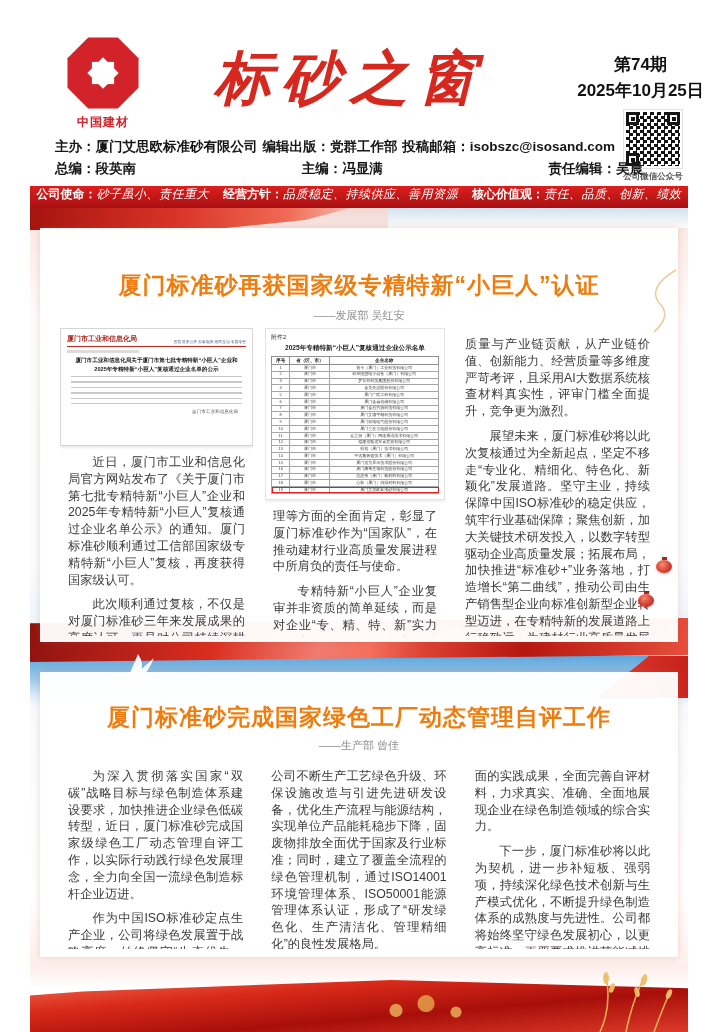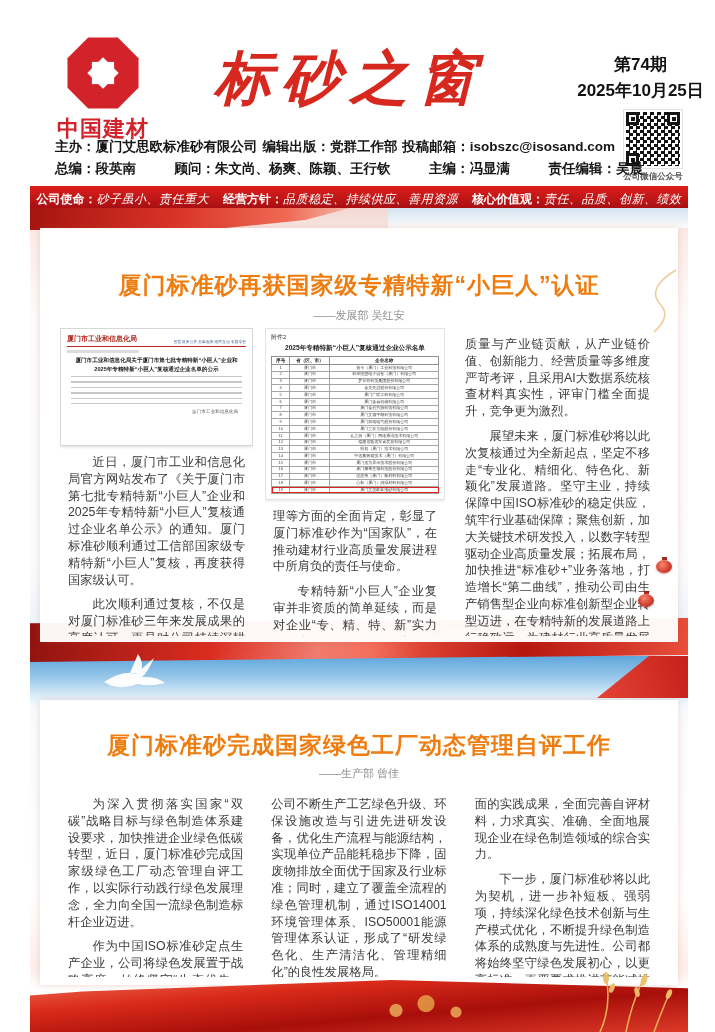--- a/index.html
+++ b/index.html
@@ -2,21 +2,21 @@
 <html><head>
 <meta charset="utf-8">
 <style>
   html,body{margin:0;padding:0;background:#e9e9e9;}
   .page{position:relative;width:715px;height:1032px;background:#ffffff;overflow:hidden;
         font-family:"Liberation Sans",sans-serif;margin:0 auto;}
   
   .masthead{position:absolute;left:30px;top:30px;width:658px;height:156px;background:#fff;}
   .logo{position:absolute;left:25px;top:6px;width:96px;text-align:center;}
   .logo svg{display:block;margin:0 auto;}
-  .logo-text{margin-top:4px;color:#d2232a;font-weight:bold;font-size:22px;letter-spacing:1px;}
+  .logo-text{margin-top:4px;color:#d2232a;font-weight:bold;font-size:12px;letter-spacing:1px;}
   .paper-title{position:absolute;left:150px;top:8px;width:340px;text-align:center;
         font-family:"DejaVu Serif","Liberation Serif",serif;font-style:italic;font-weight:bold;
         font-size:58px;line-height:80px;color:#d6281e;letter-spacing:10px;white-space:nowrap;}
   .issue-block{position:absolute;left:528px;top:22px;width:165px;text-align:center;
         font-size:17px;line-height:26px;color:#111;font-weight:600;}
   .qr-block{position:absolute;left:588px;top:80px;width:70px;text-align:center;font-weight:bold;}
   .qr-pattern{position:relative;width:54px;height:54px;margin:0 auto;
         background:repeating-conic-gradient(#141414 0% 25%, #ffffff 0% 50%);
         background-size:7px 7px;border:2px solid #fff;outline:1px solid #e2e2e2;}
   .finder{position:absolute;width:13px;height:13px;border:3px solid #141414;background:#fff;box-sizing:border-box;}
@@ -24,38 +24,38 @@
   .finder.tl{left:0;top:0}.finder.tr{right:0;top:0}.finder.bl{left:0;bottom:0}
   .qr-caption{margin-top:3px;font-size:8.5px;color:#555;}
   .info-rows{position:absolute;left:25px;top:106px;width:600px;font-size:13.5px;color:#161616;font-weight:600;}
   .info-row{display:flex;justify-content:space-between;height:22px;line-height:22px;white-space:nowrap;}
   .info-row.r1{width:560px;}
   .info-row.r2{width:588px;}
   .info-item b{font-weight:700;margin-top:15px;}
   
   .values-banner{position:absolute;left:30px;top:186px;width:658px;height:22px;
         background:linear-gradient(180deg,#dd1f1c,#a80f12);color:#fff;display:flex;
-        justify-content:center;align-items:flex-end;gap:14px;font-size:12px;white-space:nowrap;}
+        justify-content:center;align-items:flex-start;gap:14px;font-size:12px;white-space:nowrap;}
   .vb-label{font-weight:800;}
   .vb-text{font-style:italic;font-weight:500;letter-spacing:.5px;}
   
   .body-bg{position:absolute;left:30px;top:208px;width:658px;height:985px;
         background:linear-gradient(180deg,#f2d7d2 0px,#fbece8 26px,#fdfcfc 110px,#fbfcfe 360px,
                    #eaf3fb 430px,#fafcfe 520px,#ffffff 690px,#fdeeea 760px,#ffffff 780px);}
   .top-ribbon{position:absolute;top:0;left:0;width:320px;height:22px;z-index:2;
         background:linear-gradient(95deg,#a5140f,#d93327 45%,#ef6a54 80%,#f6b9ac);
         clip-path:polygon(0 0,100% 0,86% 55%,55% 100%,0 100%);}
   .top-sky{position:absolute;top:0;right:0;width:300px;height:20px;z-index:1;
         background:linear-gradient(180deg,#cfe4f3,#ffffff);opacity:.9;}
   .flourish{position:absolute;z-index:4;}
   
   .card{position:absolute;left:10px;width:638px;background:rgba(255,255,255,.96);
         box-shadow:0 0 7px rgba(190,85,60,.22);z-index:3;}
   .card1{top:20px;height:414px;}
-  .card2{top:492px;height:285px;}
+  .card2{top:464px;height:285px;}
   .headline{position:absolute;left:0;right:0;text-align:center;font-size:23px;font-weight:800;
         color:#ef7c0e;letter-spacing:1px;white-space:nowrap;}
   .card1 .headline{top:42px;}
   .card2 .headline{top:30px;}
   .byline{position:absolute;left:0;right:0;text-align:center;font-size:11px;color:#8f8f8f;}
   .card1 .byline{top:80px;}
   .card2 .byline{top:66px;}
   .cols{position:absolute;left:20px;right:20px;display:flex;gap:12px;overflow:hidden;}
   .card1 .cols{top:100px;bottom:6px;}
   .card2 .cols{top:88px;bottom:8px;}
@@ -146,21 +146,20 @@
       <div class="qr-caption">公司微信公众号</div>
     </div>
     <div class="info-rows">
       <div class="info-row r1">
         <span class="info-item"><b>主办：</b><span>厦门艾思欧标准砂有限公司</span></span>
         <span class="info-item"><b>编辑出版：</b><span>党群工作部</span></span>
         <span class="info-item"><b>投稿邮箱：</b><span>isobszc@isosand.com</span></span>
       </div>
       <div class="info-row r2">
         <span class="info-item"><b>总编：</b><span>段英南</span></span>
-        <span class="info-item"><b>顾问：</b><span>朱文尚、杨爽、陈颖、王行钦</span></span>
         <span class="info-item"><b>主编：</b><span>冯显满</span></span>
         <span class="info-item"><b>责任编辑：</b><span>吴晨</span></span>
       </div>
     </div>
   </div>
 
   <div class="values-banner">
     <span><span class="vb-label">公司使命：</span><span class="vb-text">砂子虽小、责任重大</span></span>
     <span><span class="vb-label">经营方针：</span><span class="vb-text">品质稳定、持续供应、善用资源</span></span>
     <span><span class="vb-label">核心价值观：</span><span class="vb-text">责任、品质、创新、绩效</span></span>

